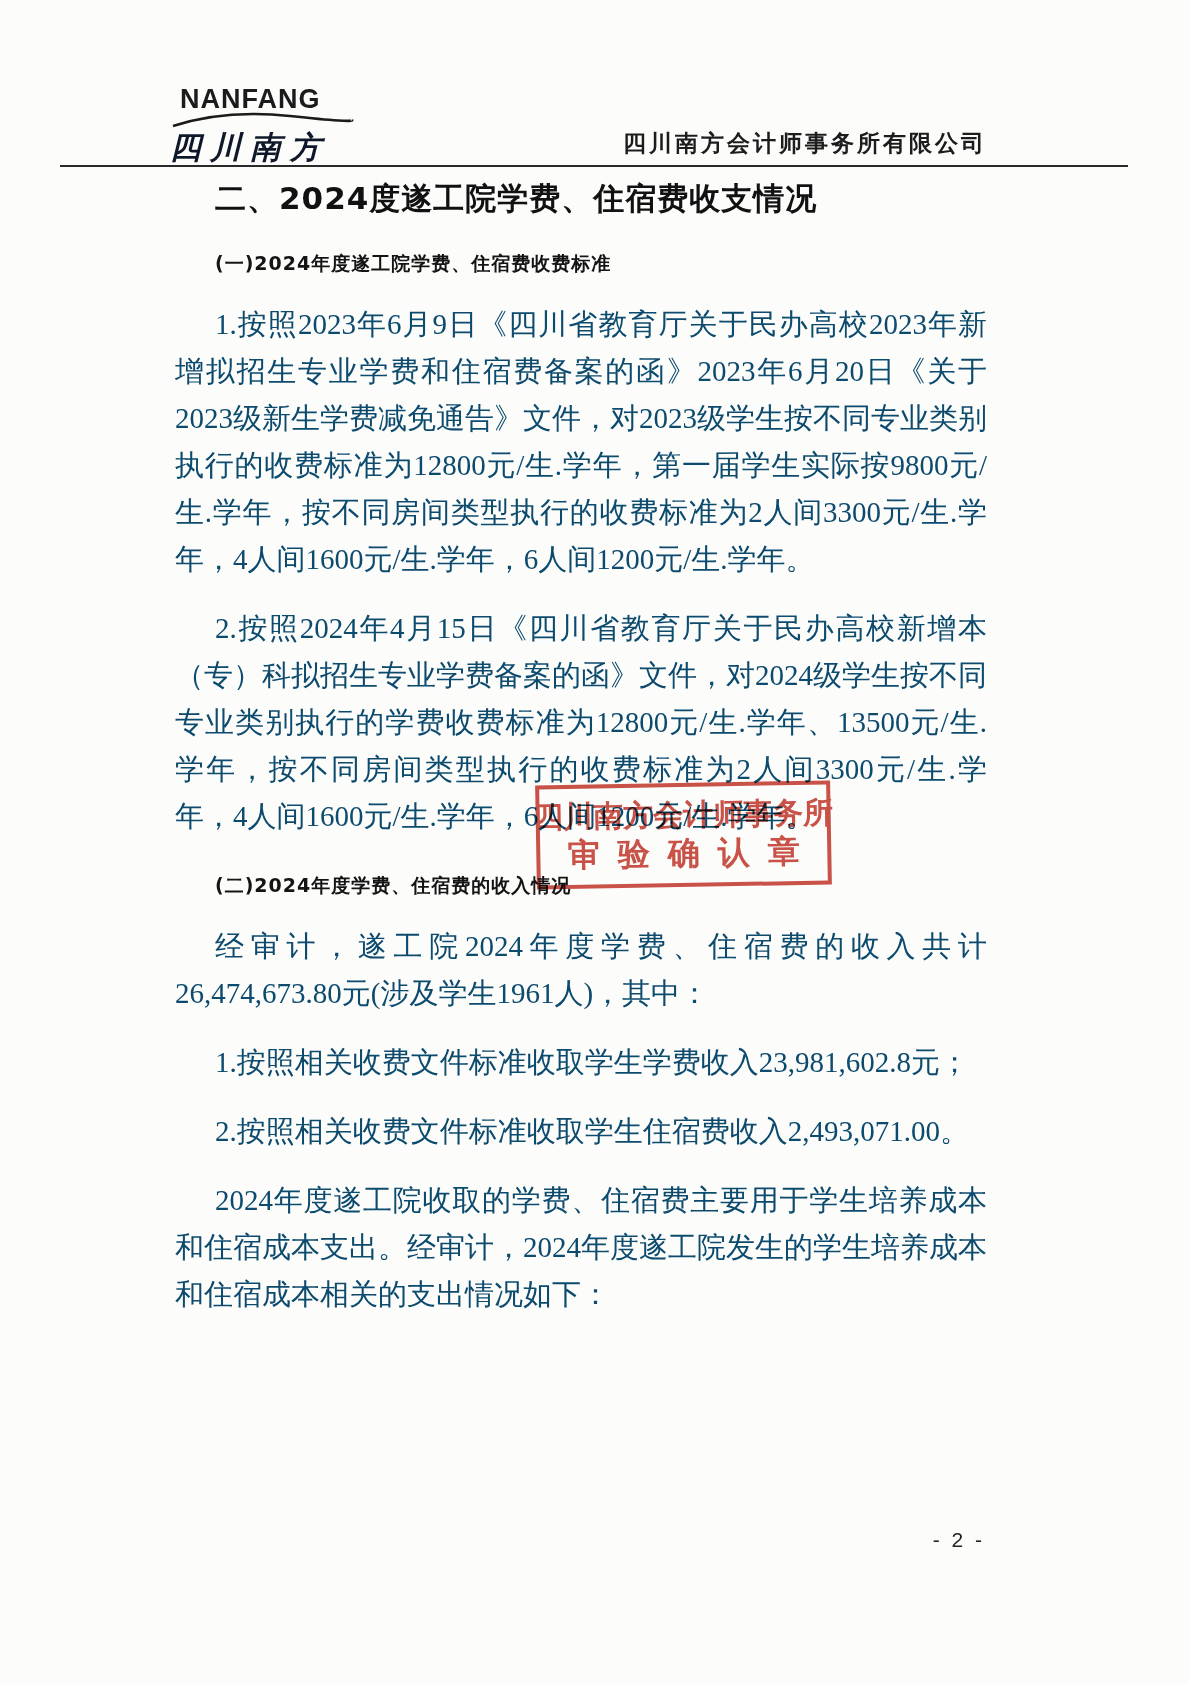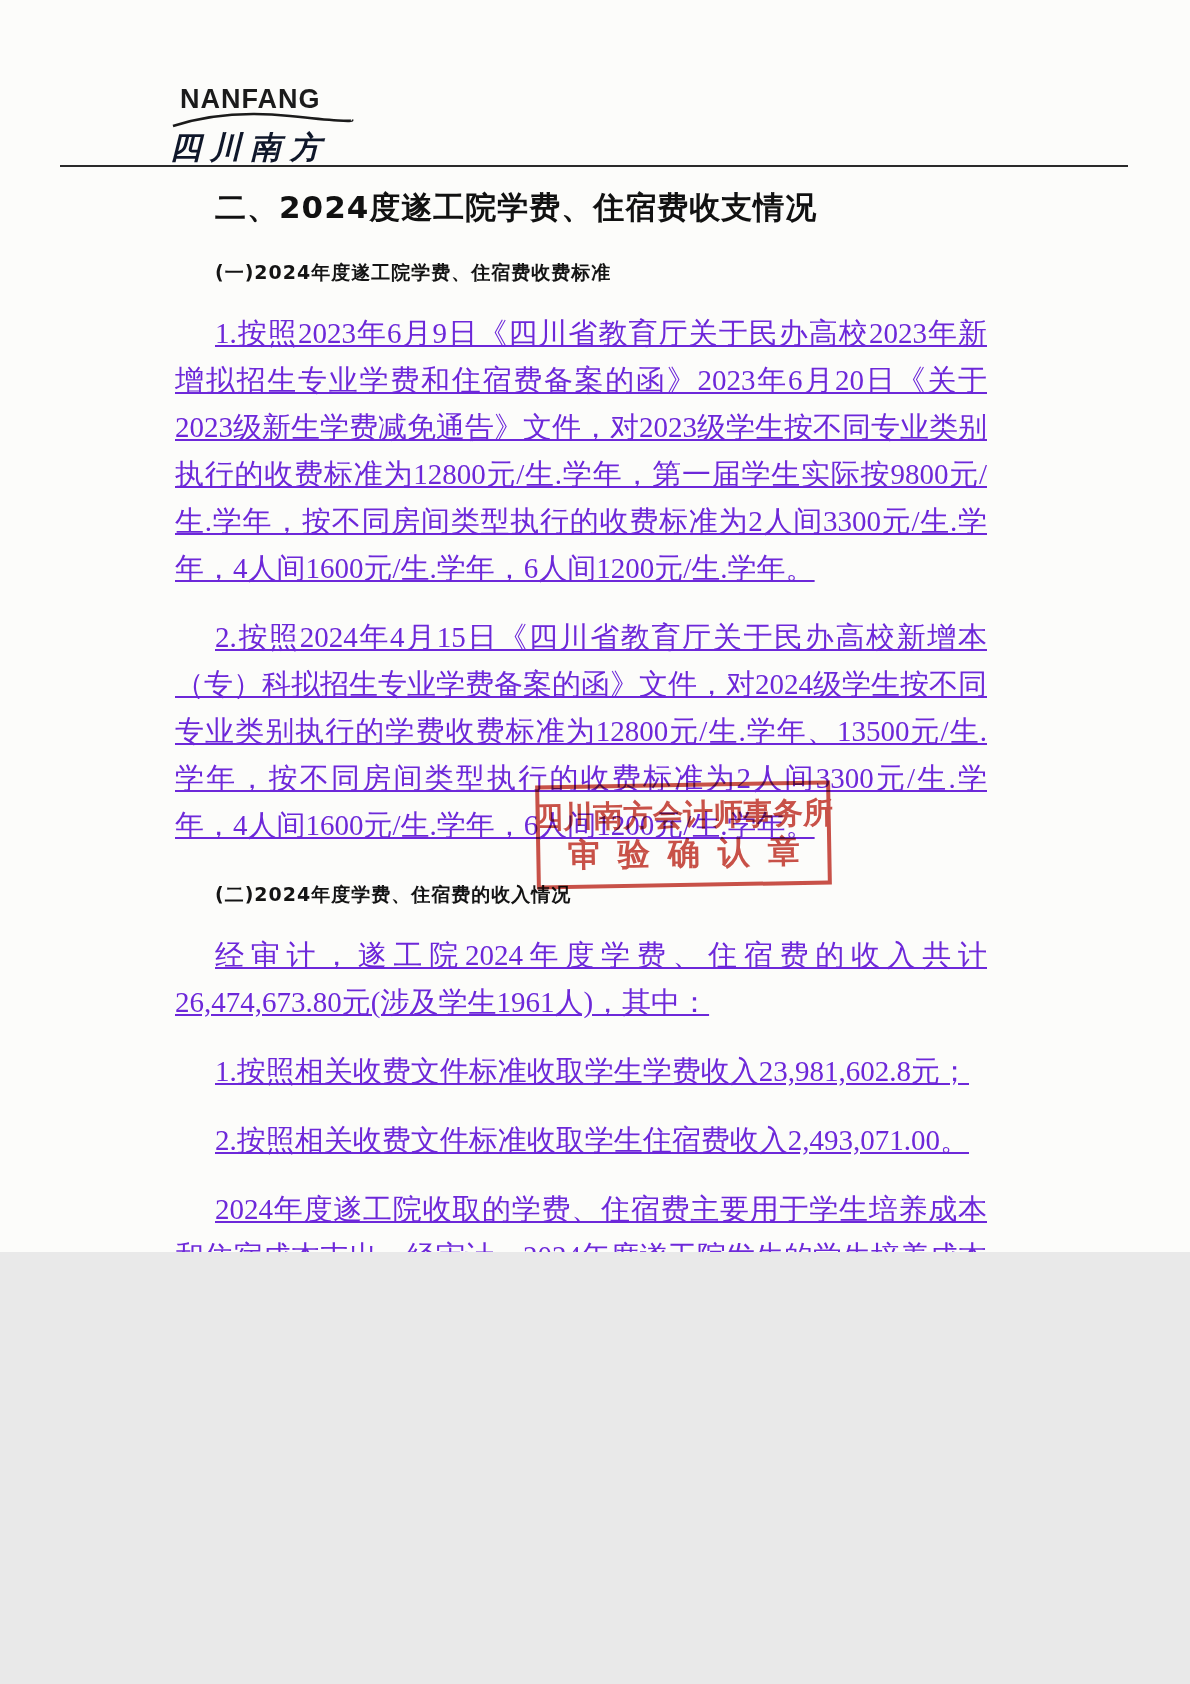--- a/index.html
+++ b/index.html
@@ -3,21 +3,21 @@
 <meta charset="utf-8">
 <style>
   html,body{margin:0;padding:0;}
   body{
     width:1190px;height:1684px;
     background:#e9e9e9;
     font-family:"Liberation Serif","DejaVu Serif",serif;
   }
   .page{
     position:relative;
-    width:1190px;height:1252px;
+    width:1190px;height:1684px;
     background:#fcfcfa;
     overflow:hidden;
     color:#1f1f1f;
   }
   
   .logo{position:absolute;left:170px;top:84px;width:190px;}
   .logo-en{
     font-family:"Liberation Sans","DejaVu Sans",sans-serif;
     font-weight:700;font-size:27px;letter-spacing:1px;color:#1b1b1b;
     padding-left:10px;
@@ -33,41 +33,40 @@
     font-family:"Liberation Sans","DejaVu Sans",sans-serif;
     font-weight:700;font-size:23px;letter-spacing:3px;color:#1c1c1c;
     white-space:nowrap;
   }
   .hdr-rule{
     position:absolute;left:60px;right:62px;top:165px;
     height:2px;background:#2a2a2a;
   }
   
   .doc{
-    position:absolute;left:175px;top:172px;width:812px;
+    position:absolute;left:175px;top:163px;width:812px;
   }
   .doc-title{
     font-family:"DejaVu Sans","Liberation Sans",sans-serif;
     font-weight:700;font-size:31px;line-height:47px;
     margin:12px 0 16px;color:#111;
     text-indent:40px;letter-spacing:1px;
   }
   .sec-heading{
     font-family:"DejaVu Sans","Liberation Sans",sans-serif;
     font-weight:700;font-size:19px;line-height:47px;
     margin:18px 0 14px;color:#141414;
     text-indent:40px;letter-spacing:1px;
   }
   .para{
     font-size:29px;line-height:47px;
     margin:0 0 22px;
     text-indent:40px;
     text-align:justify;
-    color:#6d28d9;
-    text-decoration:underline;
+    color:#0c4a6e;
   }
   
   .stamp{
     position:absolute;left:536px;top:783px;width:295px;height:104px;
     border:4px solid #c43a2f;
     transform:rotate(-1deg);
     display:flex;flex-direction:column;justify-content:center;align-items:center;
     color:#c43a2f;
     opacity:.88;
     mix-blend-mode:multiply;
@@ -96,20 +95,21 @@
 <div class="page">
 
   <div class="logo">
     <div class="logo-en">NANFANG</div>
     <svg class="logo-arc" width="185" height="18" viewBox="0 0 185 18">
       <path d="M3 15 Q 55 -2 120 5 T 182 9" stroke="#1b1b1b" stroke-width="2.6" fill="none"></path>
     </svg>
     <div class="logo-cn">四川南方</div>
   </div>
 
+  <div class="company">四川南方会计师事务所有限公司</div>
 
   <div class="hdr-rule"></div>
 
   <main class="doc">
     <h1 class="doc-title">二、2024度遂工院学费、住宿费收支情况</h1>
     <div>
         <h2 class="sec-heading">(一)2024年度遂工院学费、住宿费收费标准</h2>
         <p class="para">1.按照2023年6月9日《四川省教育厅关于民办高校2023年新增拟招生专业学费和住宿费备案的函》2023年6月20日《关于2023级新生学费减免通告》文件，对2023级学生按不同专业类别执行的收费标准为12800元/生.学年，第一届学生实际按9800元/生.学年，按不同房间类型执行的收费标准为2人间3300元/生.学年，4人间1600元/生.学年，6人间1200元/生.学年。</p>
         <p class="para">2.按照2024年4月15日《四川省教育厅关于民办高校新增本（专）科拟招生专业学费备案的函》文件，对2024级学生按不同专业类别执行的学费收费标准为12800元/生.学年、13500元/生.学年，按不同房间类型执行的收费标准为2人间3300元/生.学年，4人间1600元/生.学年，6人间1200元/生.学年。</p>
         <h2 class="sec-heading">(二)2024年度学费、住宿费的收入情况</h2>

